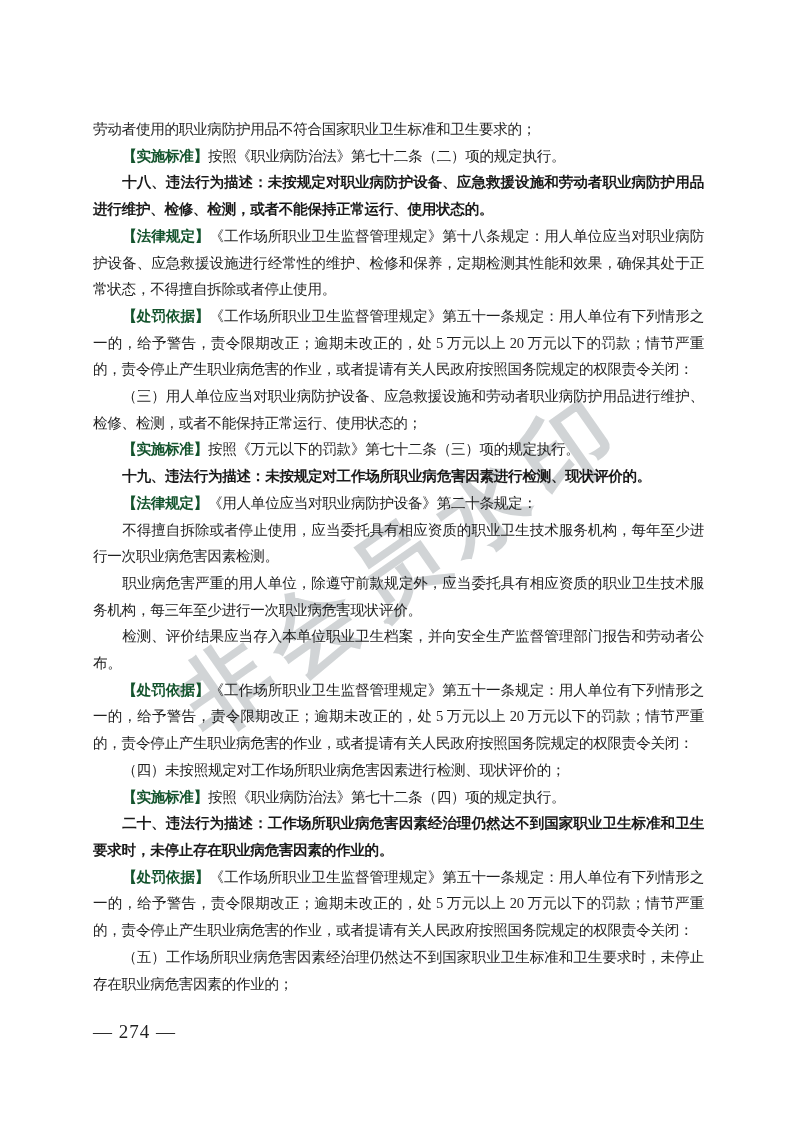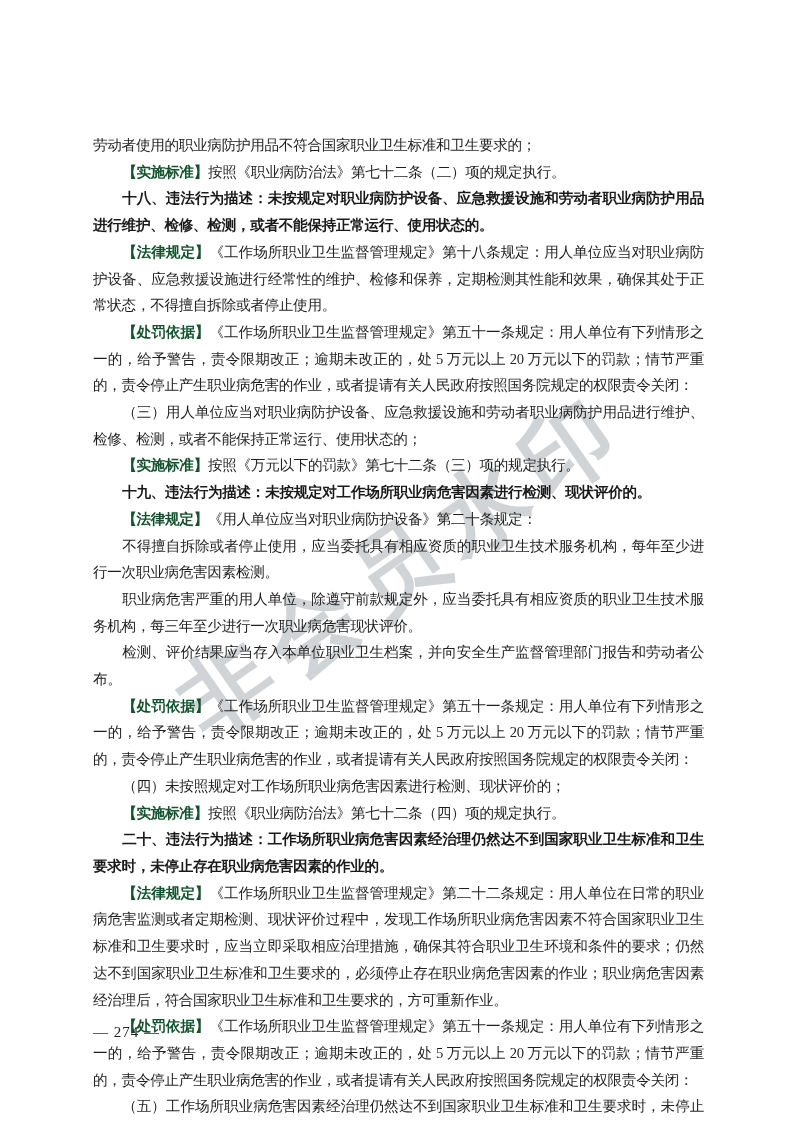--- a/index.html
+++ b/index.html
@@ -45,37 +45,37 @@
     letter-spacing: -0.3px;
     line-height: 26.7px;
     color: #1f1f1f;
     text-align: justify;
   }
   .para {
     margin: 0;
     padding: 0;
     text-indent: 2em;
   }
-  .para.noindent { text-indent: 0; margin-top: 16px; }
+  .para.noindent { text-indent: 0; }
   .para.heading {
     font-weight: 700;
     font-family: Liberation Sans, sans-serif;
     color: #1a1a1a;
   }
   .label {
     font-weight: 700;
     font-family: "Liberation Sans", "DejaVu Sans", sans-serif;
     color: #14532d;
   }
   .page-number {
     position: absolute;
     left: 93px;
     top: 1019px;
     z-index: 2;
-    font-size: 15px;
+    font-size: 19px;
     line-height: 26px;
     color: #1f1f1f;
     letter-spacing: 1px;
   }
 </style>
 </head>
 <body>
 
 <div class="page">
   <div class="watermark">非会员水印</div>
@@ -90,19 +90,18 @@
       <p class="para"><span class="label">【实施标准】</span><span>按照《万元以下的罚款》第七十二条（三）项的规定执行。</span></p>
       <p class="para heading"><span>十九、违法行为描述：未按规定对工作场所职业病危害因素进行检测、现状评价的。</span></p>
       <p class="para"><span class="label">【法律规定】</span><span>《用人单位应当对职业病防护设备》第二十条规定：</span></p>
       <p class="para"><span>不得擅自拆除或者停止使用，应当委托具有相应资质的职业卫生技术服务机构，每年至少进行一次职业病危害因素检测。</span></p>
       <p class="para"><span>职业病危害严重的用人单位，除遵守前款规定外，应当委托具有相应资质的职业卫生技术服务机构，每三年至少进行一次职业病危害现状评价。</span></p>
       <p class="para"><span>检测、评价结果应当存入本单位职业卫生档案，并向安全生产监督管理部门报告和劳动者公布。</span></p>
       <p class="para"><span class="label">【处罚依据】</span><span>《工作场所职业卫生监督管理规定》第五十一条规定：用人单位有下列情形之一的，给予警告，责令限期改正；逾期未改正的，处 5 万元以上 20 万元以下的罚款；情节严重的，责令停止产生职业病危害的作业，或者提请有关人民政府按照国务院规定的权限责令关闭：</span></p>
       <p class="para"><span>（四）未按照规定对工作场所职业病危害因素进行检测、现状评价的；</span></p>
       <p class="para"><span class="label">【实施标准】</span><span>按照《职业病防治法》第七十二条（四）项的规定执行。</span></p>
       <p class="para heading"><span>二十、违法行为描述：工作场所职业病危害因素经治理仍然达不到国家职业卫生标准和卫生要求时，未停止存在职业病危害因素的作业的。</span></p>
-      <p class="para"><span class="label">【法律规定】</span><span>《工作场所职业卫生监督管理规定》第二十二条规定：用人单位在日常的职业病危害监测或者定期检测、现状评价过程中，发现工作场所职业病危害因素不符合国家职业卫生标准和卫生要求时，应当立即采取相应治理措施，确保其符合职业卫生环境和条件的要求；仍然达不到国家职业卫生标准和卫生要求的，必须停止存在职业病危害因素的作业；职业病危害因素经治理后，符合国家职业卫生标准和卫生要求的，方可重新作业。</span></p>
       <p class="para"><span class="label">【处罚依据】</span><span>《工作场所职业卫生监督管理规定》第五十一条规定：用人单位有下列情形之一的，给予警告，责令限期改正；逾期未改正的，处 5 万元以上 20 万元以下的罚款；情节严重的，责令停止产生职业病危害的作业，或者提请有关人民政府按照国务院规定的权限责令关闭：</span></p>
       <p class="para"><span>（五）工作场所职业病危害因素经治理仍然达不到国家职业卫生标准和卫生要求时，未停止存在职业病危害因素的作业的；</span></p>
     </div>
 
   <div class="page-number">— 274 —</div>
 </div>
 
 </body></html>

